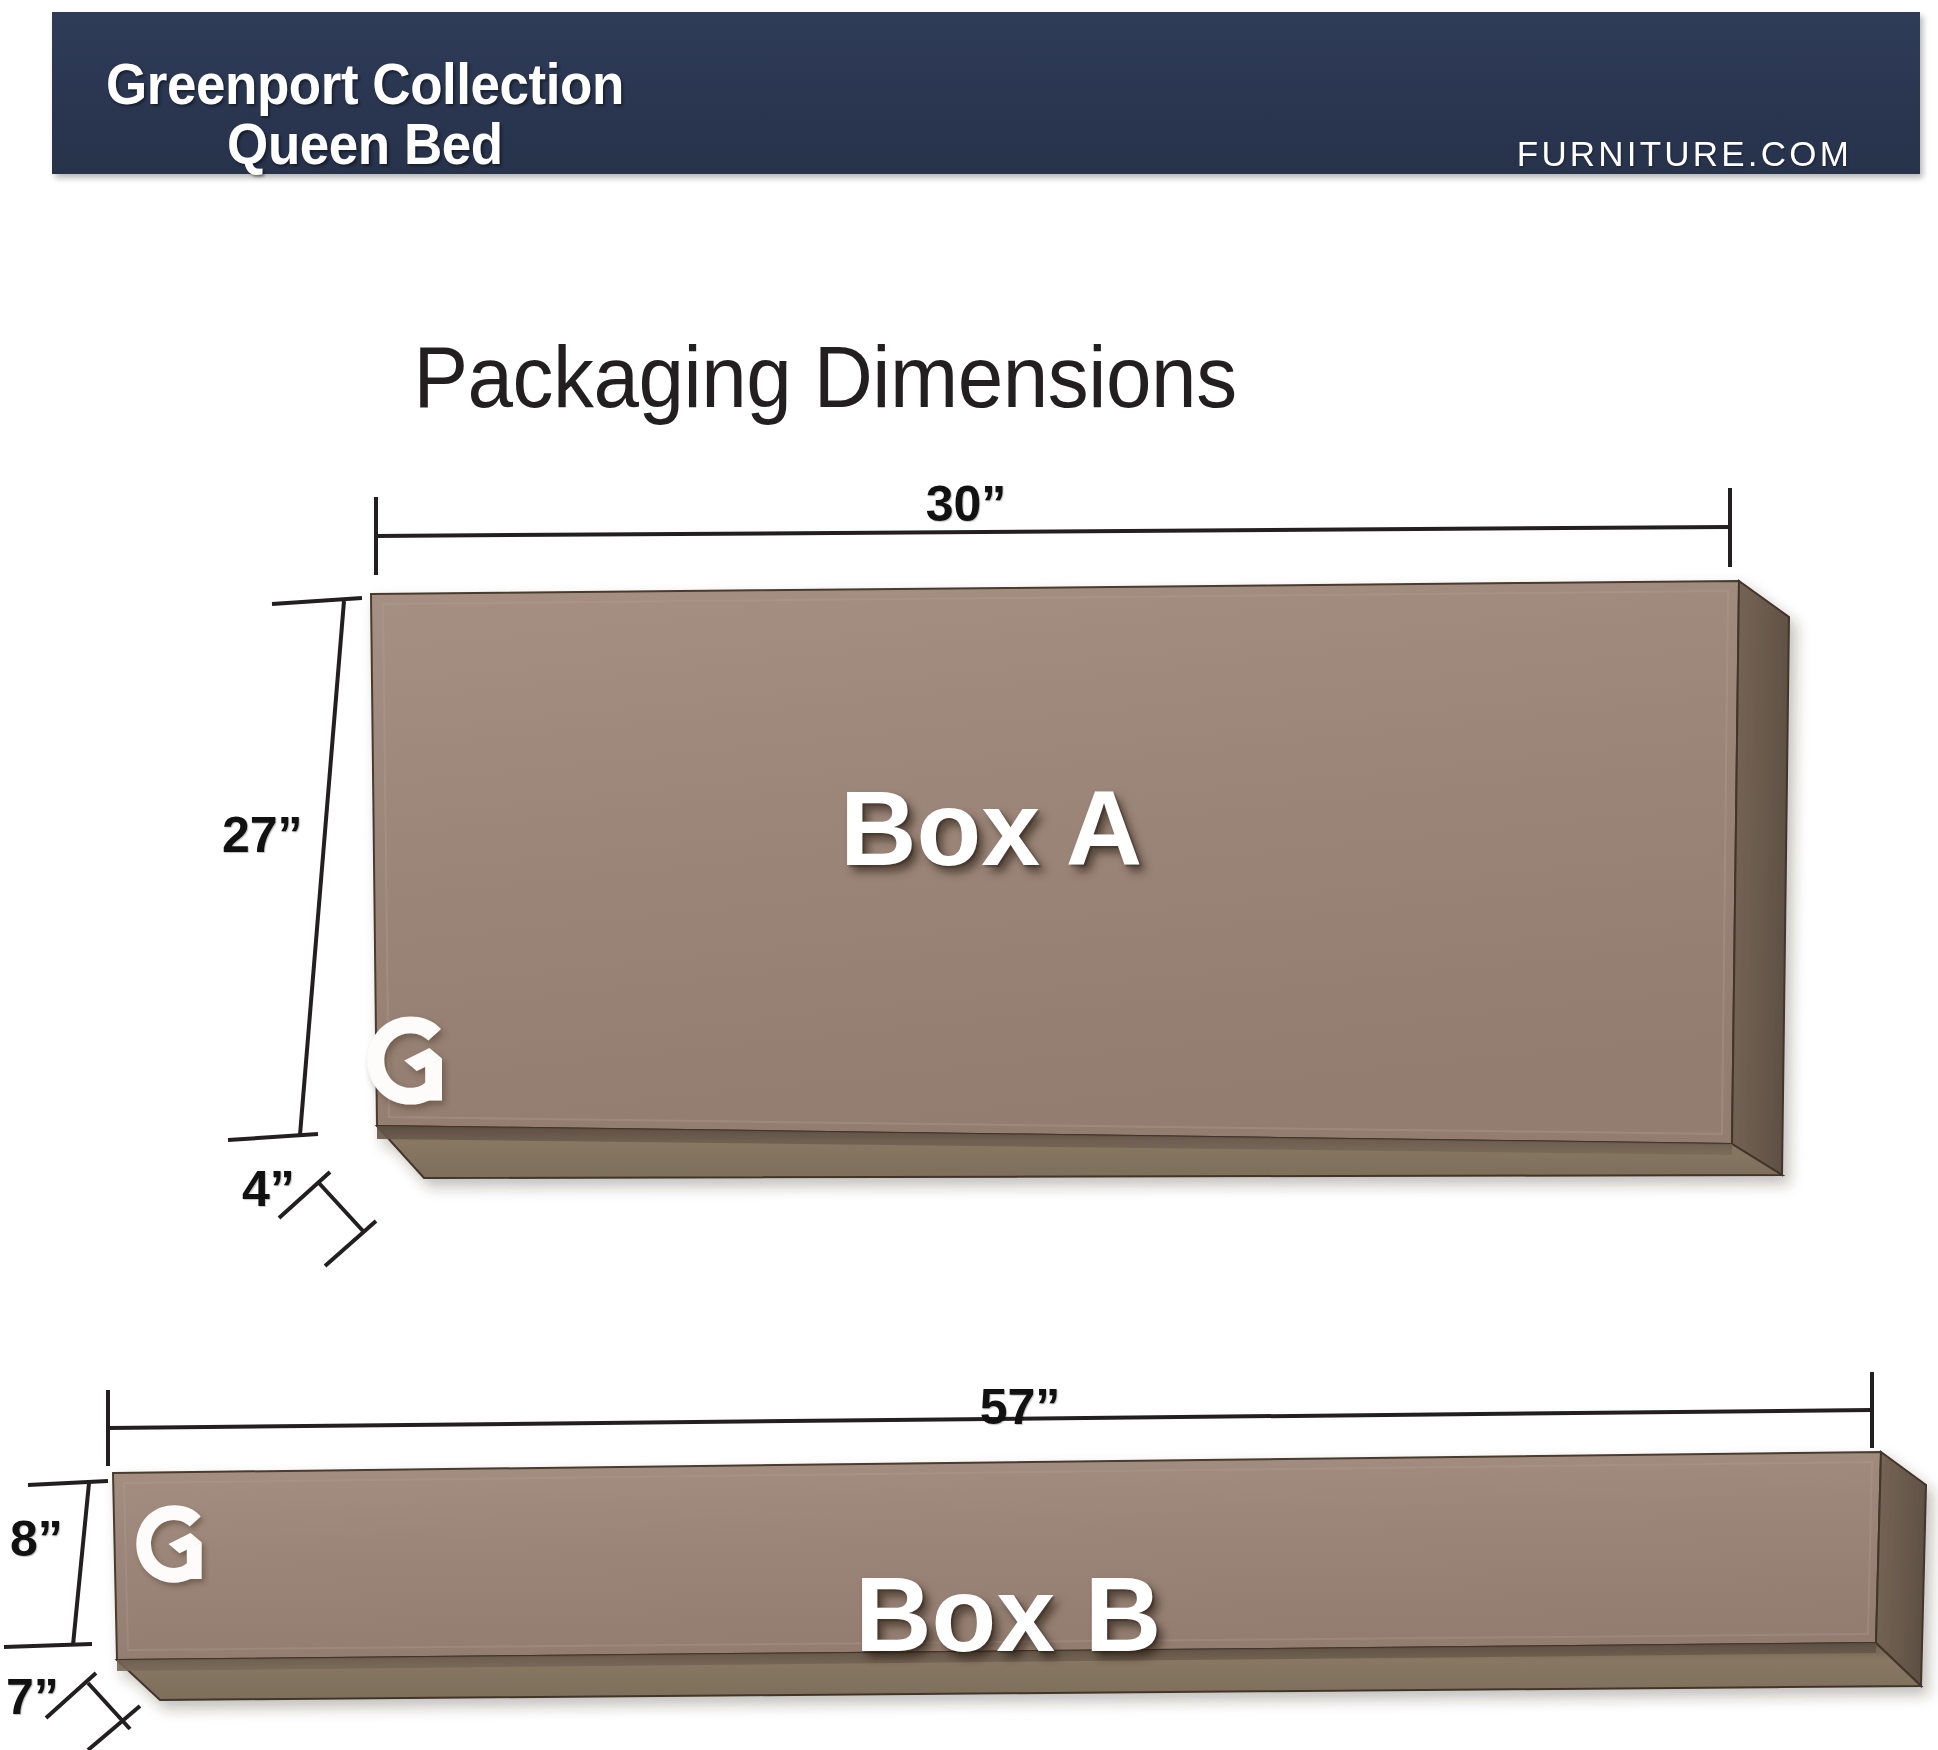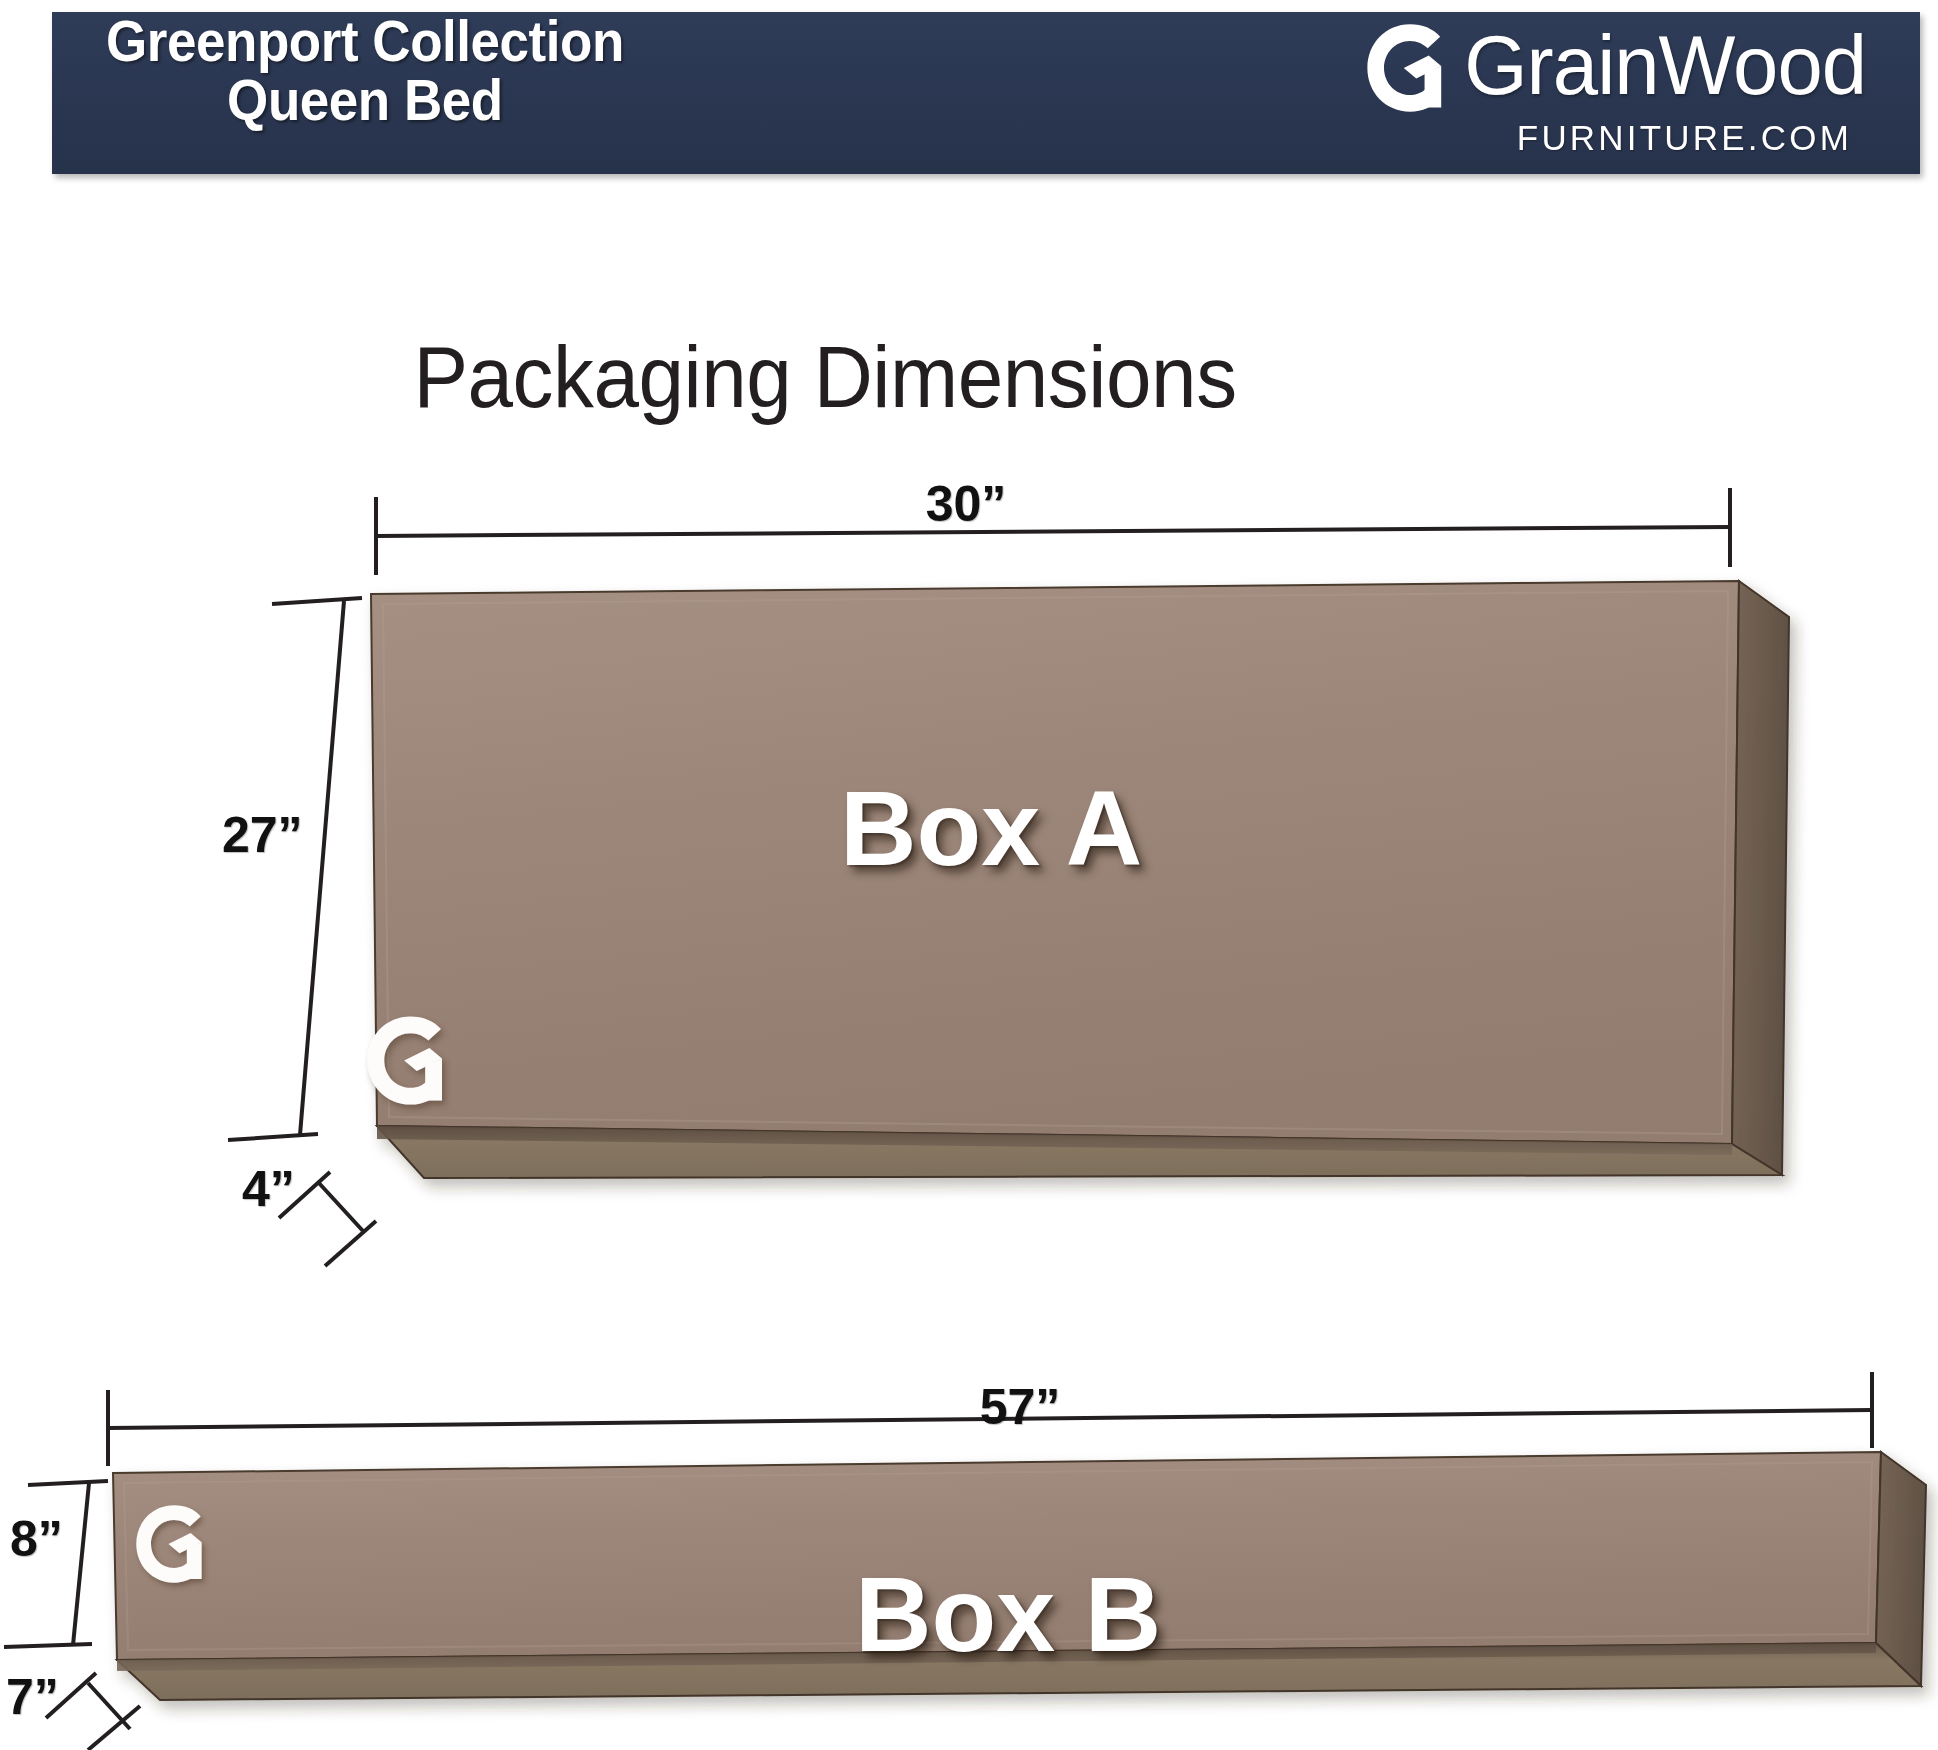--- a/index.html
+++ b/index.html
@@ -15,21 +15,21 @@
   }
 
   
   .header-bar {
     position: absolute;
     left: 52px; top: 12px;
     width: 1868px; height: 162px;
     background: linear-gradient(180deg,#2f3c58 0%, #2a3650 60%, #27324b 100%);
     box-shadow: 3px 4px 6px rgba(0,0,0,0.28);
     display: flex;
-    align-items: flex-start;
+    align-items: flex-end;
     justify-content: space-between;
     padding: 0 34px 0 54px;
   }
   .product-title {
     color: #ffffff;
     font-weight: bold;
     font-size: 57px;
     line-height: 1.04;
     letter-spacing: -0.5px;
     text-align: center;
@@ -126,31 +126,20 @@
   #caption-box-b { left: 855px; top: 1554px; font-size: 106px; }
 </style>
 </head>
 <body>
 
 <div class="header-bar">
   <div class="product-title">Greenport Collection
 Queen Bed</div>
 
   <div class="brand-block">
-    <div class="brand-row">
-      <svg class="brand-logo-mark" viewBox="0 0 100 100">
-        <path d="M50 8 C27 8 9 26 9 50 C9 74 27 92 50 92 C62 92 72 87 79 79
-                 L67 68 C63 73 57 76 50 76 C35.5 76 25 64 25 50
-                 C25 36 35.5 24 50 24 C57 24 63 27 67 31 L79 20
-                 C72 12 62 8 50 8 Z" fill="#ffffff"></path>
-        <path d="M44 50 L68 38 L80 48 L56 60 Z" fill="#ffffff"></path>
-        <path d="M64 55 L80 48 L80 88 L64 88 Z" fill="#ffffff"></path>
-      </svg>
-      <div class="brand-wordmark">GrainWood</div>
-    </div>
     <div class="brand-sub">FURNITURE.COM</div>
   </div>
 </div>
 
 <div class="section-title">Packaging Dimensions</div>
 
 <div class="diagram">
   <svg width="1938" height="1750" viewBox="0 0 1938 1750">
     <defs>
       <linearGradient id="faceA" x1="0" y1="0" x2="0.25" y2="1">

